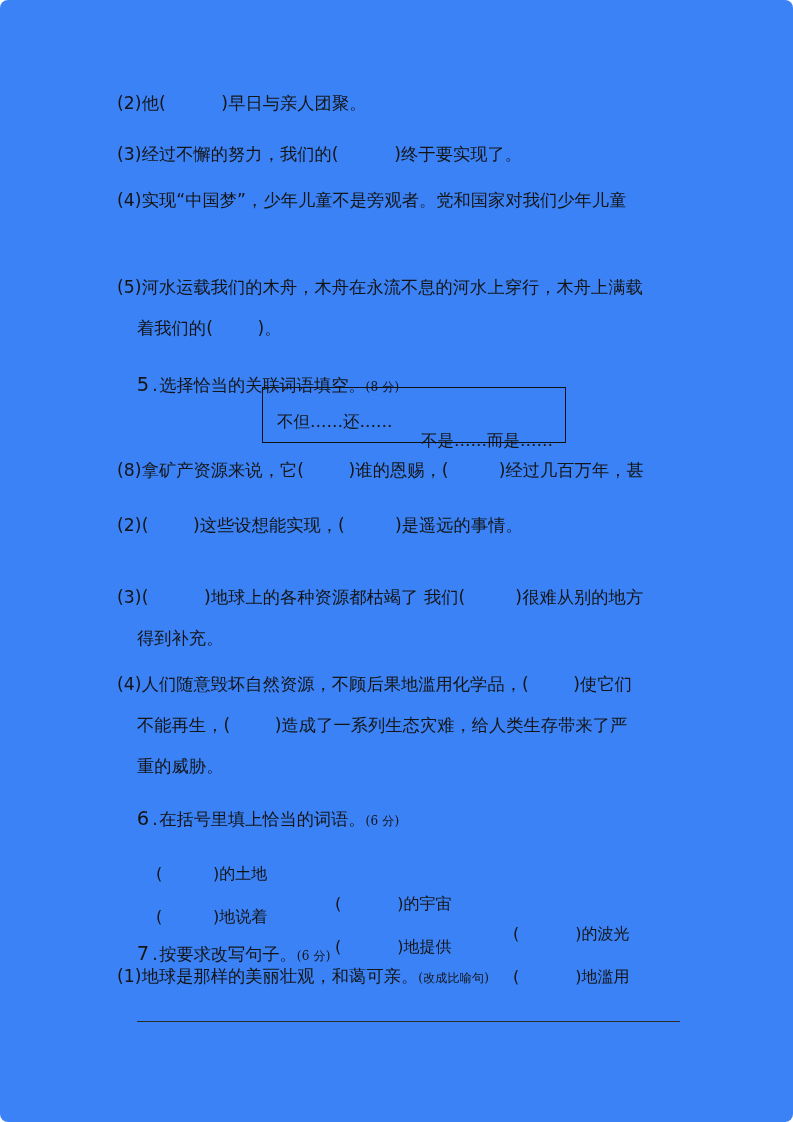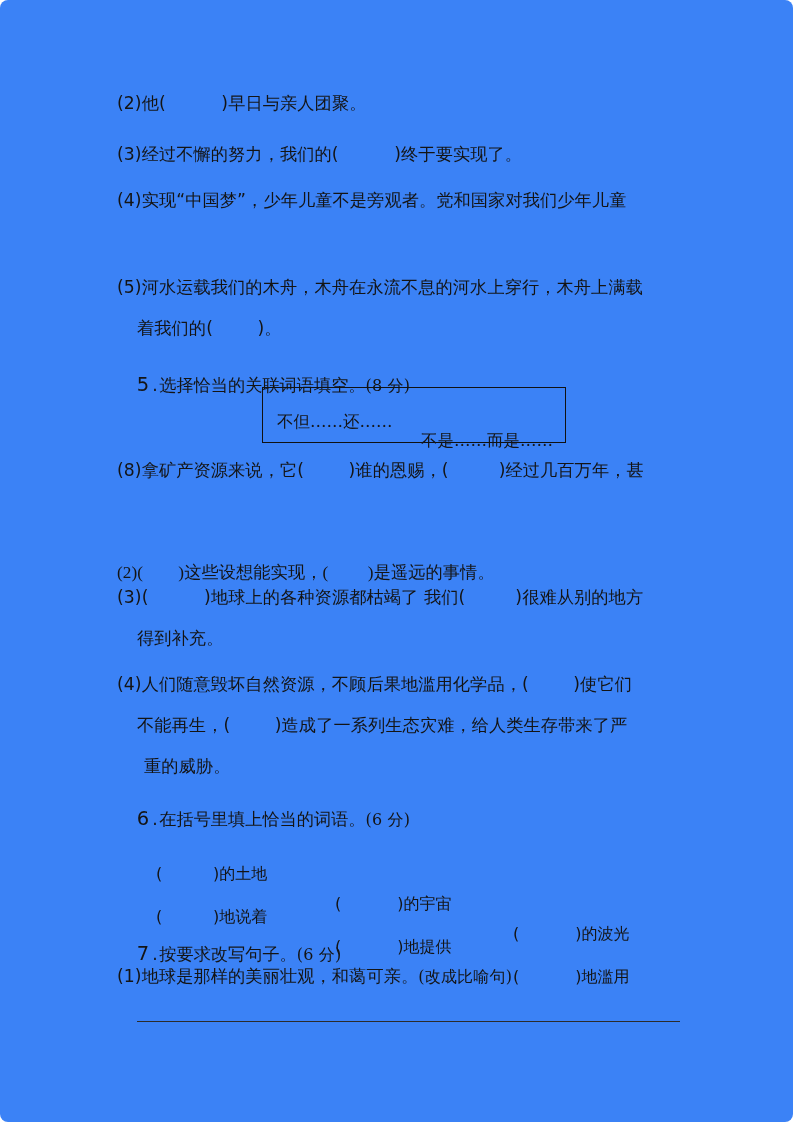--- a/index.html
+++ b/index.html
@@ -50,21 +50,21 @@
     font-family: "DejaVu Sans", "Liberation Sans", sans-serif;
     letter-spacing: 0px;
   }
   .sec-dot {
     font-size: 17.2px;
     padding: 0 1.5px 0 3px;
   }
   
   .kai {
     font-family: "DejaVu Serif", "Liberation Serif", serif;
-    font-size: 16px;
+    font-size: 12px;
     letter-spacing: 0.2px;
   }
 
   
   .blank {
     display: inline-block;
     white-space: pre;
   }
 
   
@@ -145,28 +145,28 @@
 
   <div class="wordbox">
     <div class="wordbox-row r0">
       <span class="wb-cell c0">不但……还……</span>
       <span class="wb-cell c1">不是……而是……</span>
     </div>
   </div>
 
   <div class="line" style="top:462px;">(8)拿矿产资源来说，它(        )谁的恩赐，(         )经过几百万年，甚</div>
 
-  <div class="line" style="top:564px;font-family:Liberation Serif, serif;">(2)(        )这些设想能实现，(         )是遥远的事情。</div>
+  <div class="line" style="top:517px;">(2)(        )这些设想能实现，(         )是遥远的事情。</div>
 
   <div class="line" style="top:589px;">(3)(          )地球上的各种资源都枯竭了 我们(         )很难从别的地方</div>
   <div class="line indent" style="top:630px;">得到补充。</div>
 
   <div class="line" style="top:676px;">(4)人们随意毁坏自然资源，不顾后果地滥用化学品，(        )使它们</div>
   <div class="line indent" style="top:717px;">不能再生，(        )造成了一系列生态灾难，给人类生存带来了严</div>
-  <div class="line indent" style="top:758px;margin-left:7px;">重的威胁。</div>
+  <div class="line indent" style="top:758px;">重的威胁。</div>
 
   <div class="sec-head" style="top:792px;">
     <span class="sec-num">6</span><span class="sec-dot">.</span><span>在括号里填上恰当的词语。</span><span class="kai">(6 分)</span>
   </div>
 
   <div class="grid-row" style="top:829px;">
     <span class="gcell g0"><span class="blank">(          )</span><span>的土地</span></span>
     <span class="gcell g1"><span class="blank">(           )</span><span>的宇宙</span></span>
     <span class="gcell g2"><span class="blank">(           )</span><span>的波光</span></span>
   </div>

